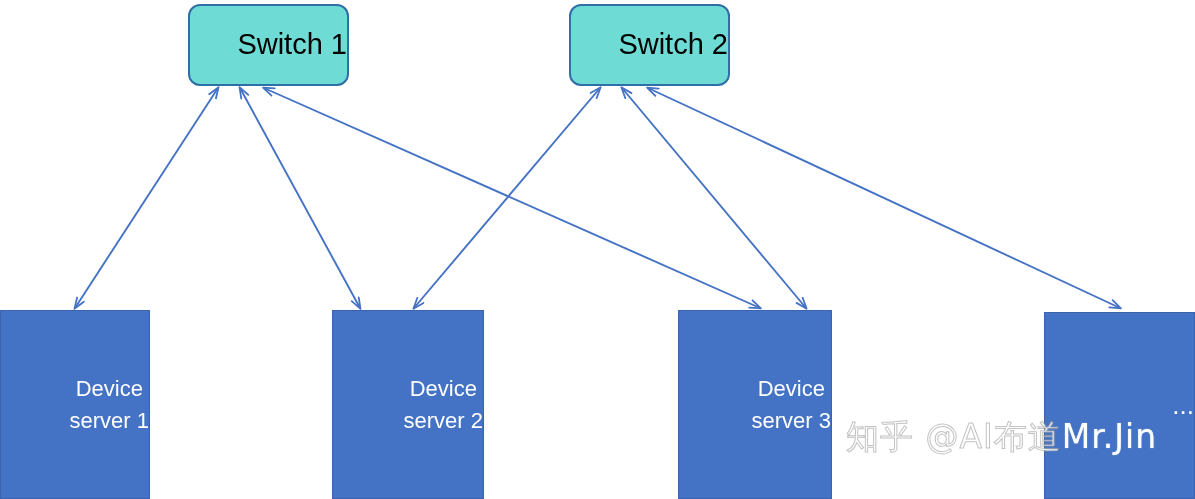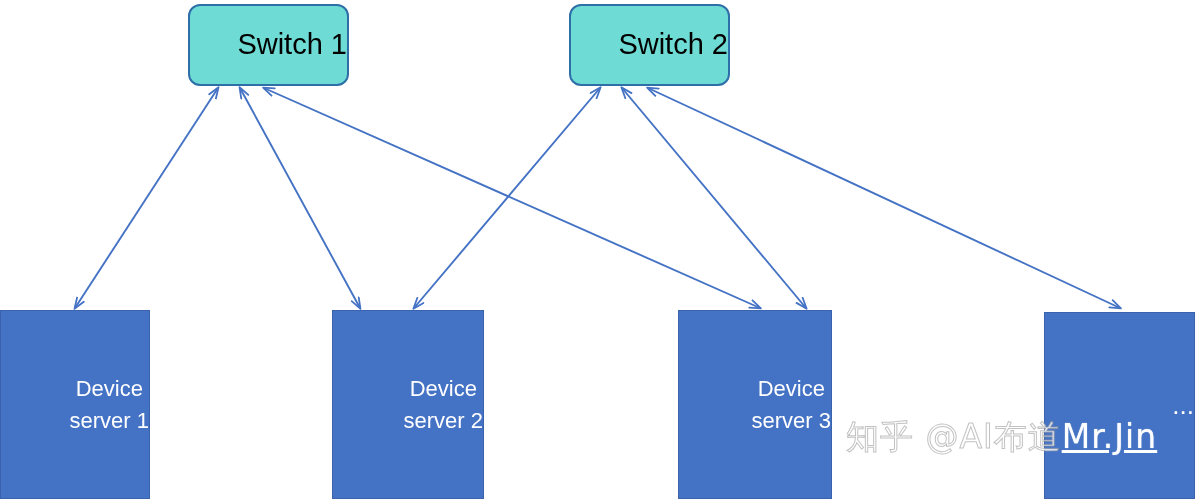--- a/index.html
+++ b/index.html
@@ -63,21 +63,20 @@
     letter-spacing: 1px;
     font-family: "DejaVu Sans", sans-serif;
     color: rgba(255,255,255,0.0);
     -webkit-text-stroke: 1px rgba(120,120,120,0.45);
     text-shadow: 0 0 1px rgba(255,255,255,0.85);
     white-space: nowrap;
     pointer-events: none;
   }
   #watermark .wm-over {
     color: rgba(255,255,255,0.92);
-    text-decoration: underline;
     -webkit-text-stroke: 0px transparent;
   }
 </style>
 </head>
 <body>
 
 <div id="canvas">
 
   <svg id="wires" viewBox="0 0 1195 499" xmlns="http://www.w3.org/2000/svg">
     <defs>

